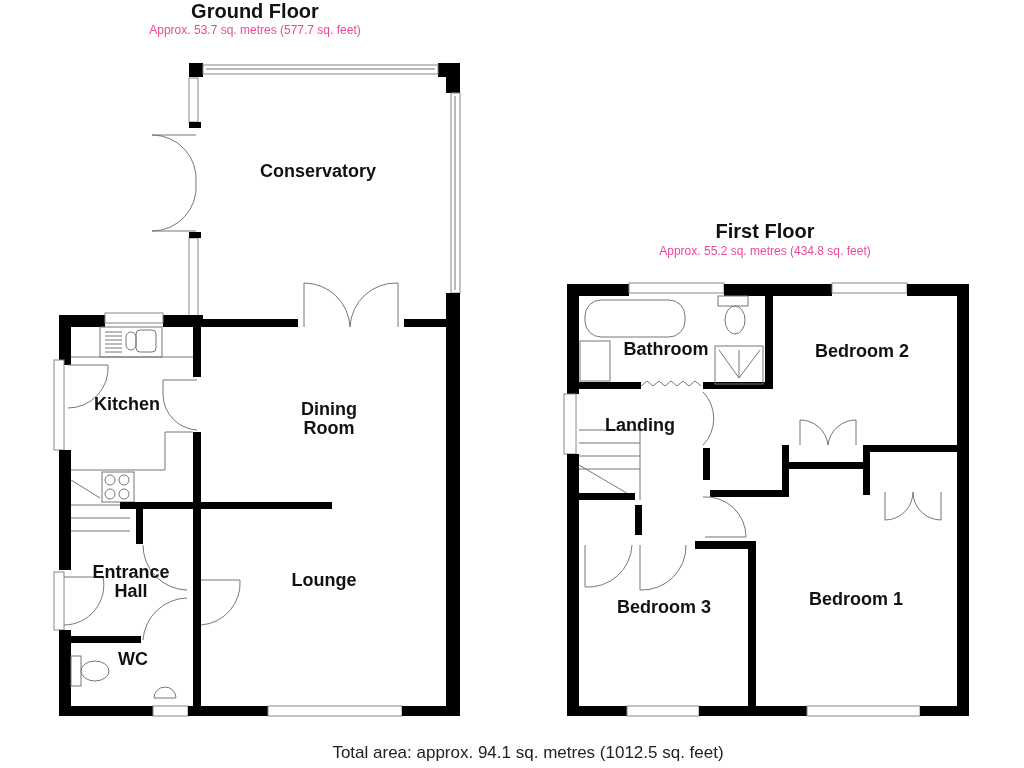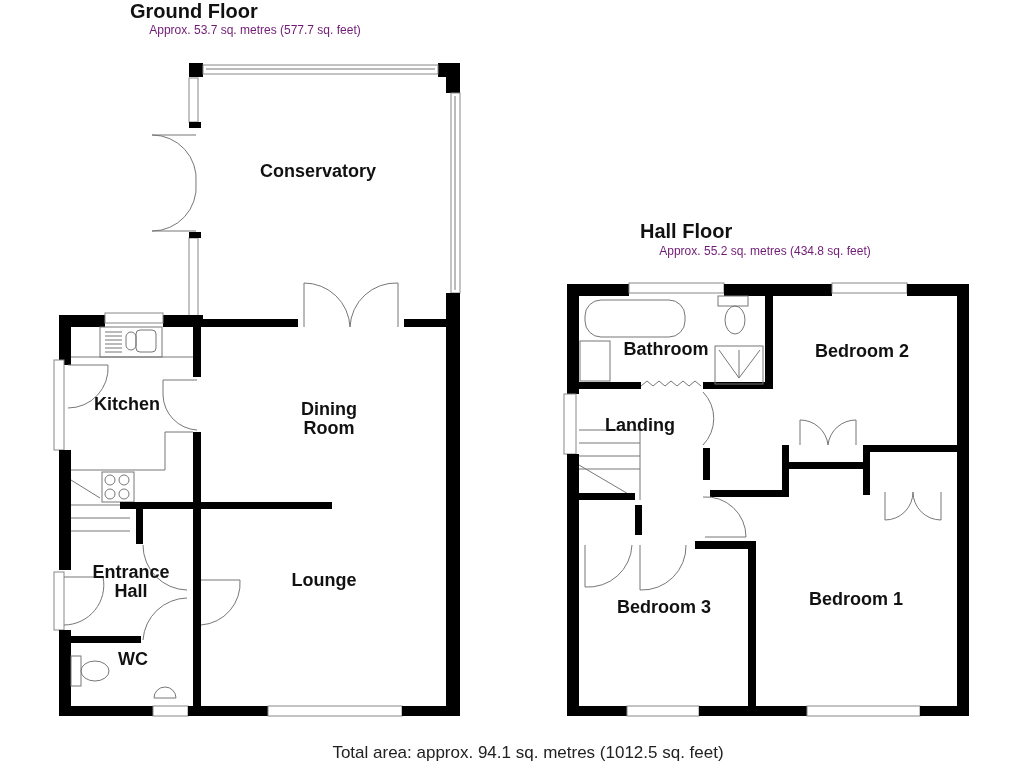--- a/index.html
+++ b/index.html
@@ -1,34 +1,34 @@
 <!DOCTYPE html>
 <html><head>
 <meta charset="utf-8">
 <style>
   html, body { margin: 0; padding: 0; background: #ffffff; }
   body { width: 1024px; height: 768px; position: relative; overflow: hidden;
          font-family: "Liberation Sans", sans-serif; }
-  .floor-title { position: absolute; font-weight: bold; color: #111; }
-  .floor-sub { position: absolute; font-size: 12px; color: #701a75; text-align: center; }
+  .floor-title { position: absolute; font-weight: bold; color: #111; text-align: center; }
+  .floor-sub { position: absolute; font-size: 12px; color: #ec4899; text-align: center; }
   .total { position: absolute; left: 16px; width: 1024px; top: 743px; text-align: center;
            font-size: 17px; color: #222; }
   svg { position: absolute; left: 0; top: 0; }
   .room-label { font-family: "Liberation Sans", sans-serif; font-weight: bold; font-size: 18px; fill: #111; }
   .wall { fill: #000; }
   .thin { fill: none; stroke: #777; stroke-width: 1; }
   .win { fill: #fff; stroke: #888; stroke-width: 1; }
 </style>
 </head>
 <body>
 
 <div class="floor-title" style="left:130px;width:250px;top:0px;font-size:20px;">Ground Floor</div>
 <div class="floor-sub" style="left:110px;width:290px;top:23px;">Approx. 53.7 sq. metres (577.7 sq. feet)</div>
 
-<div class="floor-title" style="left:640px;width:250px;top:220px;font-size:20px;">Hall Floor</div>
+<div class="floor-title" style="left:640px;width:250px;top:220px;font-size:20px;">First Floor</div>
 <div class="floor-sub" style="left:620px;width:290px;top:244px;">Approx. 55.2 sq. metres (434.8 sq. feet)</div>
 
 <div class="total">Total area: approx. 94.1 sq. metres (1012.5 sq. feet)</div>
 
 <svg width="1024" height="768" viewBox="0 0 1024 768">
 
   <g>
 
     <rect class="wall" x="189" y="63" width="14" height="14"></rect>
     <rect class="wall" x="438" y="63" width="22" height="14"></rect>

